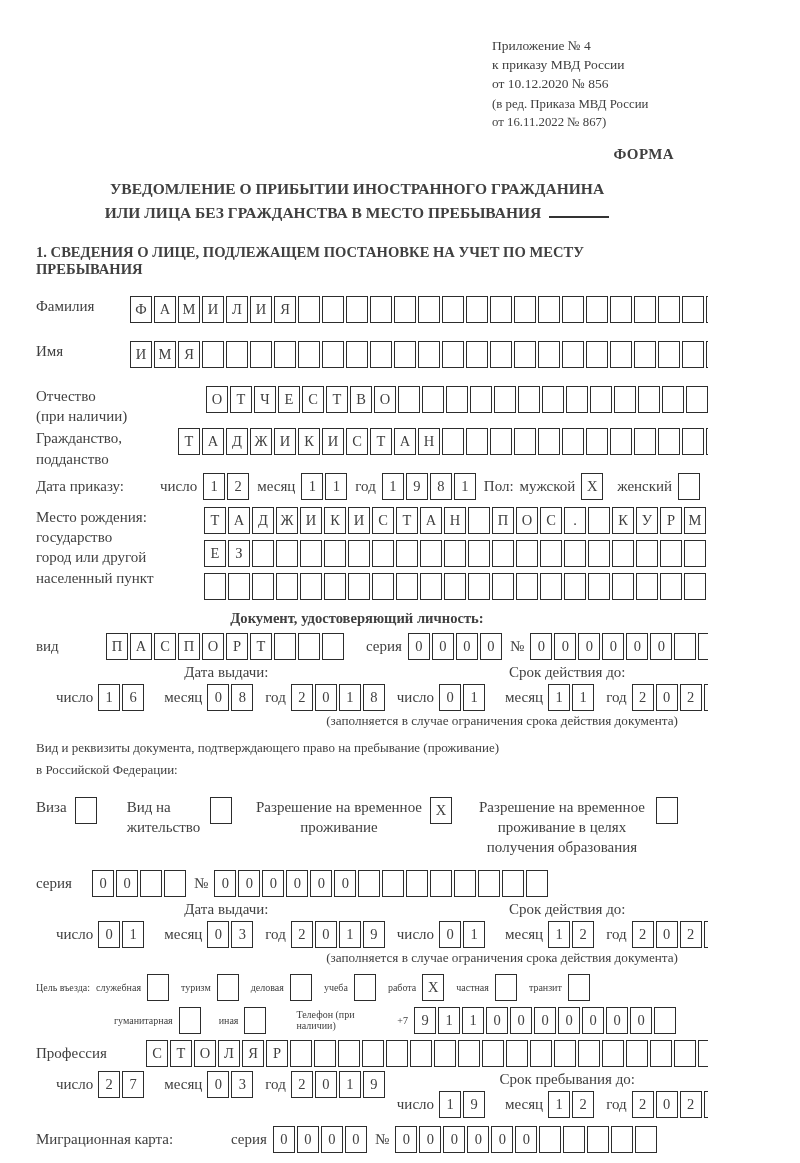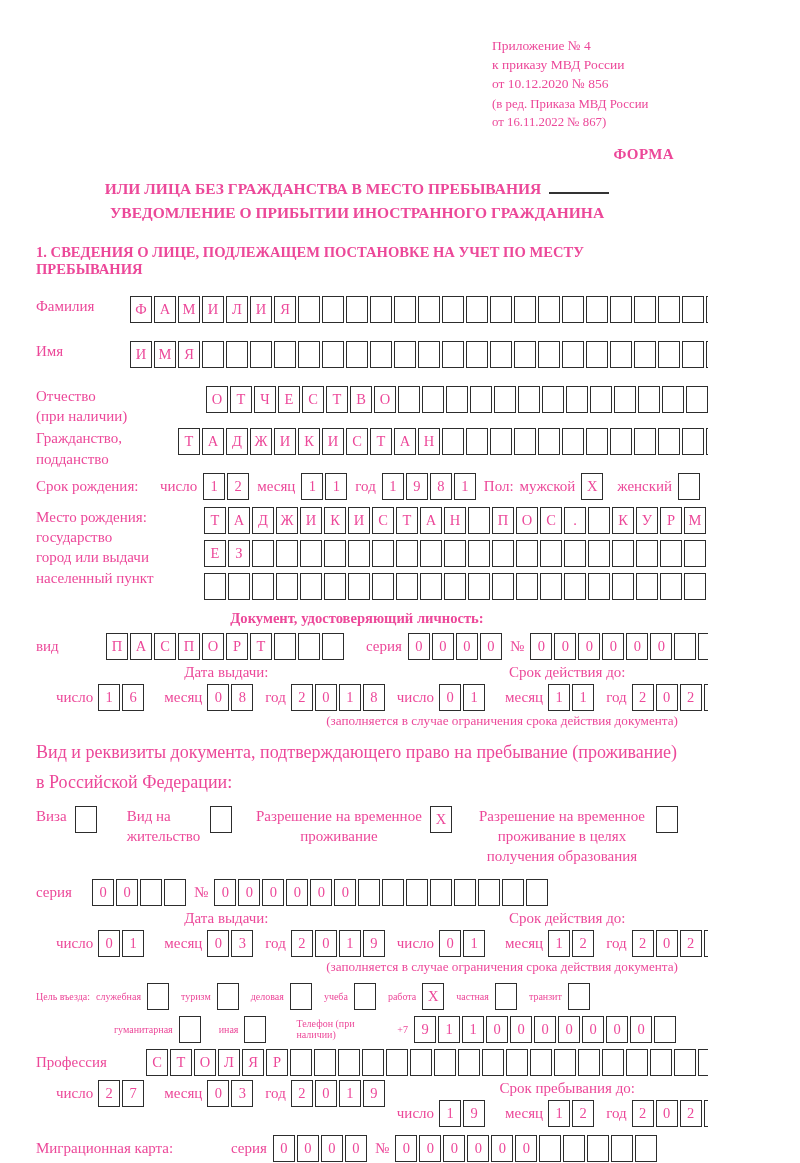--- a/index.html
+++ b/index.html
@@ -1,20 +1,20 @@
 <!DOCTYPE html>
 <html><head>
 <meta charset="utf-8">
 <style>
   html,body{margin:0;padding:0;background:#ffffff;}
   .page{
     width:708px;height:1163px;box-sizing:border-box;
     padding:36px 30px 16px 36px;
     font-family:"Liberation Serif","DejaVu Serif",serif;
-    color:#ec4899;overflow:hidden;background:#ffffff;
+    color:#404040;overflow:hidden;background:#ffffff;
   }
   .hdr-wrap{display:flex;justify-content:flex-end;}
   .hdr-block{width:186px;font-size:13.5px;line-height:1.42;text-align:left;}
   .hdr-amend{font-size:12.8px;margin-top:3px;line-height:1.4;}
   .form-label{text-align:right;font-weight:bold;font-size:15px;margin-top:14px;padding-right:4px;letter-spacing:.4px;}
   .title{text-align:center;font-weight:bold;font-size:15.5px;line-height:1.5;margin-top:14px;}
   .title-underline{display:inline-block;width:60px;border-bottom:2px solid #333;height:14px;margin-left:8px;}
   .sec-head{font-weight:bold;font-size:14.6px;margin:20px 0 18px 0;}
   .row{display:flex;align-items:flex-start;margin-bottom:18px;}
   .lbl{font-size:15px;line-height:1.35;flex-shrink:0;}
@@ -34,21 +34,21 @@
   .doc-head{text-align:center;font-weight:bold;font-size:14.6px;margin:4px 0 6px 0;}
   .inline-lbl{font-size:15px;margin:0 6px;align-self:center;line-height:1;}
   .date-cols{display:flex;margin-bottom:2px;}
   .date-col-l{width:366px;margin-left:20px;}
   .date-col-r{width:368px;}
   .date-head{text-align:center;font-size:15px;margin-bottom:3px;}
   .date-line{display:flex;align-items:center;}
   .date-line .t{font-size:15px;margin-right:5px;}
   .date-line .g{display:flex;margin-right:10px;}
   .note-right{text-align:right;font-size:13.2px;margin:2px 0 8px 0;padding-right:0px;}
-  .intro{font-size:18px;line-height:1.7;margin-bottom:8px;}
+  .intro{font-size:13px;line-height:1.7;margin-bottom:16px;}
   .opts{display:flex;align-items:flex-start;margin-bottom:12px;}
   .opt{display:flex;align-items:flex-start;margin-right:14px;}
   .opt .olbl{font-size:15px;margin-right:8px;line-height:1.35;}
   .opt .center{text-align:center;}
   .w166{width:166px;}
   .w172{width:172px;}
   .purpose{display:flex;align-items:center;margin-bottom:6px;flex-wrap:nowrap;}
   .purpose .plbl{font-size:10px;margin-right:6px;}
   .purpose .pbox{margin-right:12px;}
   .indent115{margin-left:78px;}
@@ -69,22 +69,22 @@
       <div class="hdr-amend">
         <div>(в ред. Приказа МВД России</div>
         <div>от 16.11.2022 № 867)</div>
       </div>
     </div>
   </div>
 
   <div class="form-label">ФОРМА</div>
 
   <div class="title">
+    <div>УВЕДОМЛЕНИЕ О ПРИБЫТИИ ИНОСТРАННОГО ГРАЖДАНИНА</div>
     <div><span>ИЛИ ЛИЦА БЕЗ ГРАЖДАНСТВА В МЕСТО ПРЕБЫВАНИЯ</span><span class="title-underline"></span></div>
-    <div>УВЕДОМЛЕНИЕ О ПРИБЫТИИ ИНОСТРАННОГО ГРАЖДАНИНА</div>
   </div>
 
   <div class="sec-head">1. СВЕДЕНИЯ О ЛИЦЕ, ПОДЛЕЖАЩЕМ ПОСТАНОВКЕ НА УЧЕТ ПО МЕСТУ ПРЕБЫВАНИЯ</div>
 
   <div class="row">
     <span class="lbl w94">Фамилия</span>
     <span class="cells">
         <span class="cell">Ф</span>
         <span class="cell">А</span>
         <span class="cell">М</span>
@@ -201,21 +201,21 @@
         <span class="cell"></span>
         <span class="cell"></span>
         <span class="cell"></span>
         <span class="cell"></span>
         <span class="cell"></span>
         <span class="cell"></span>
       </span>
   </div>
 
   <div class="row" style="align-items:center;margin-bottom:7px;">
-    <span class="lbl" style="width:118px;">Срок рождения:</span>
+    <span class="lbl" style="width:118px;">Дата приказу:</span>
     <span class="inline-lbl">число</span>
     <span class="cells">
         <span class="cell">1</span>
         <span class="cell">2</span>
       </span>
     <span class="inline-lbl">месяц</span>
     <span class="cells">
         <span class="cell">1</span>
         <span class="cell">1</span>
       </span>
@@ -230,21 +230,21 @@
     <span class="inline-lbl" style="margin-left:0;">мужской</span>
     <span class="box">X</span>
     <span class="inline-lbl" style="margin-left:14px;">женский</span>
     <span class="box"></span>
   </div>
 
   <div class="row" style="margin-bottom:1px;">
     <span class="lbl w168">
       <span>Место рождения:</span><br>
       <span>государство</span><br>
-      <span>город или выдачи</span><br>
+      <span>город или другой</span><br>
       <span>населенный пункт</span>
     </span>
     <span class="stack">
       <span class="cells">
           <span class="cell">Т</span>
           <span class="cell">А</span>
           <span class="cell">Д</span>
           <span class="cell">Ж</span>
           <span class="cell">И</span>
           <span class="cell">К</span>

